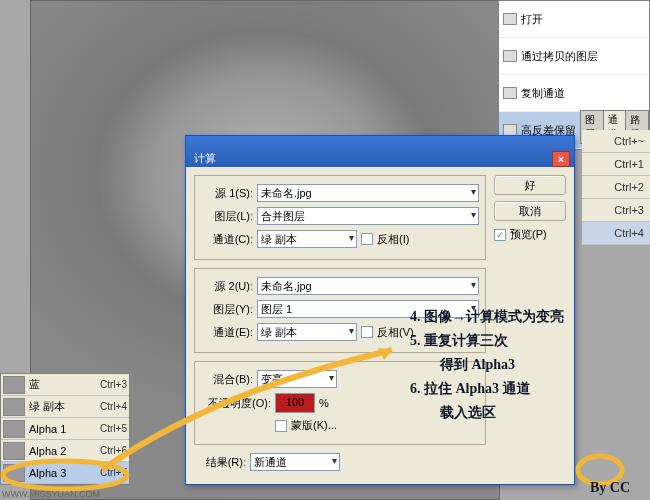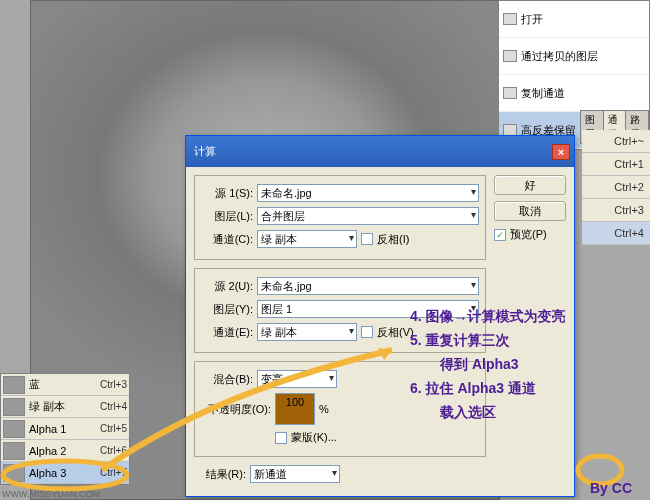--- a/index.html
+++ b/index.html
@@ -21,36 +21,36 @@
 .shortcut-list{position:absolute;right:0;top:130px;width:68px}
 .sc{padding:5px 6px;text-align:right;color:#333;background:#ece9d8;border-bottom:1px solid #c0c0c0}
 .sc.sel{background:#c8d4e8}
 .channels-list{position:absolute;left:0;bottom:15px;width:130px;background:#ece9d8;border:1px solid #808080}
 .ch{display:flex;align-items:center;padding:2px;border-bottom:1px solid #c0c0c0;height:22px}
 .ch.sel{background:#b8cde8}
 .ch-swatch{width:22px;height:18px;border:1px solid #888;margin-right:4px;background:#999}
 .ch-name{flex:1}
 .ch-key{font-size:10px;color:#333}
 .dialog{position:absolute;left:185px;top:135px;width:390px;background:#ece9d8;border:1px solid #0054e3;box-shadow:2px 2px 6px rgba(0,0,0,.3)}
-.titlebar{height:31px;background:linear-gradient(#3b77d4,#2a5fb8);color:#fff;display:flex;align-items:center;padding:15px 4px}
+.titlebar{height:31px;background:linear-gradient(#3b77d4,#2a5fb8);color:#fff;display:flex;align-items:flex-start;padding:15px 4px}
 .titlebar-text{flex:1;padding-left:4px}
 .close-btn{width:18px;height:16px;background:#e85848;color:#fff;text-align:center;line-height:14px;border:1px solid #a03020;font-weight:bold}
 .dialog-body{padding:8px;display:flex;gap:8px}
 .left-col{flex:1}
 .right-col{width:72px}
 .group{border:1px solid #aca899;padding:8px 6px 6px;margin-bottom:8px;position:relative;background:#ece9d8}
 .row{display:flex;align-items:center;gap:4px;margin-bottom:5px}
 .lbl{min-width:52px;text-align:right}
 .sel-box{flex:1;height:18px;border:1px solid #7f9db9;background:#fff;padding:0 14px 0 3px;position:relative;display:flex;align-items:center}
 .sel-box::after{content:"▾";position:absolute;right:2px;top:1px;font-size:10px;color:#333}
 .chk{width:12px;height:12px;border:1px solid #7f9db9;background:#fff;display:inline-flex;align-items:center;justify-content:center;font-size:9px}
 .chk.on::before{content:"✓";color:#21a121}
 .btn{height:20px;background:#ece9d8;border:1px solid #aca899;border-radius:3px;text-align:center;line-height:18px;margin-bottom:6px;box-shadow:inset 1px 1px #fff}
-.pct-box{width:40px;height:32px;border:1px solid #7f9db9;background:#a16207;text-align:center;line-height:16px}
-.annot{position:absolute;font-family:Liberation Sans, sans-serif;font-size:14px;color:#4c1d95;pointer-events:none;font-weight:bold}
+.pct-box{width:40px;height:20px;border:1px solid #7f9db9;background:#b91c1c;text-align:center;line-height:16px}
+.annot{position:absolute;font-family:Liberation Serif, serif;font-size:14px;color:#0f172a;pointer-events:none;font-weight:bold}
 .arrow{position:absolute;pointer-events:none}
 .watermark{position:absolute;left:2px;bottom:1px;font-size:9px;color:#666}
 </style>
 </head>
 <body>
 
 <div class="canvas"></div>
 
 <div class="history-panel">
   <div class="history-list">

